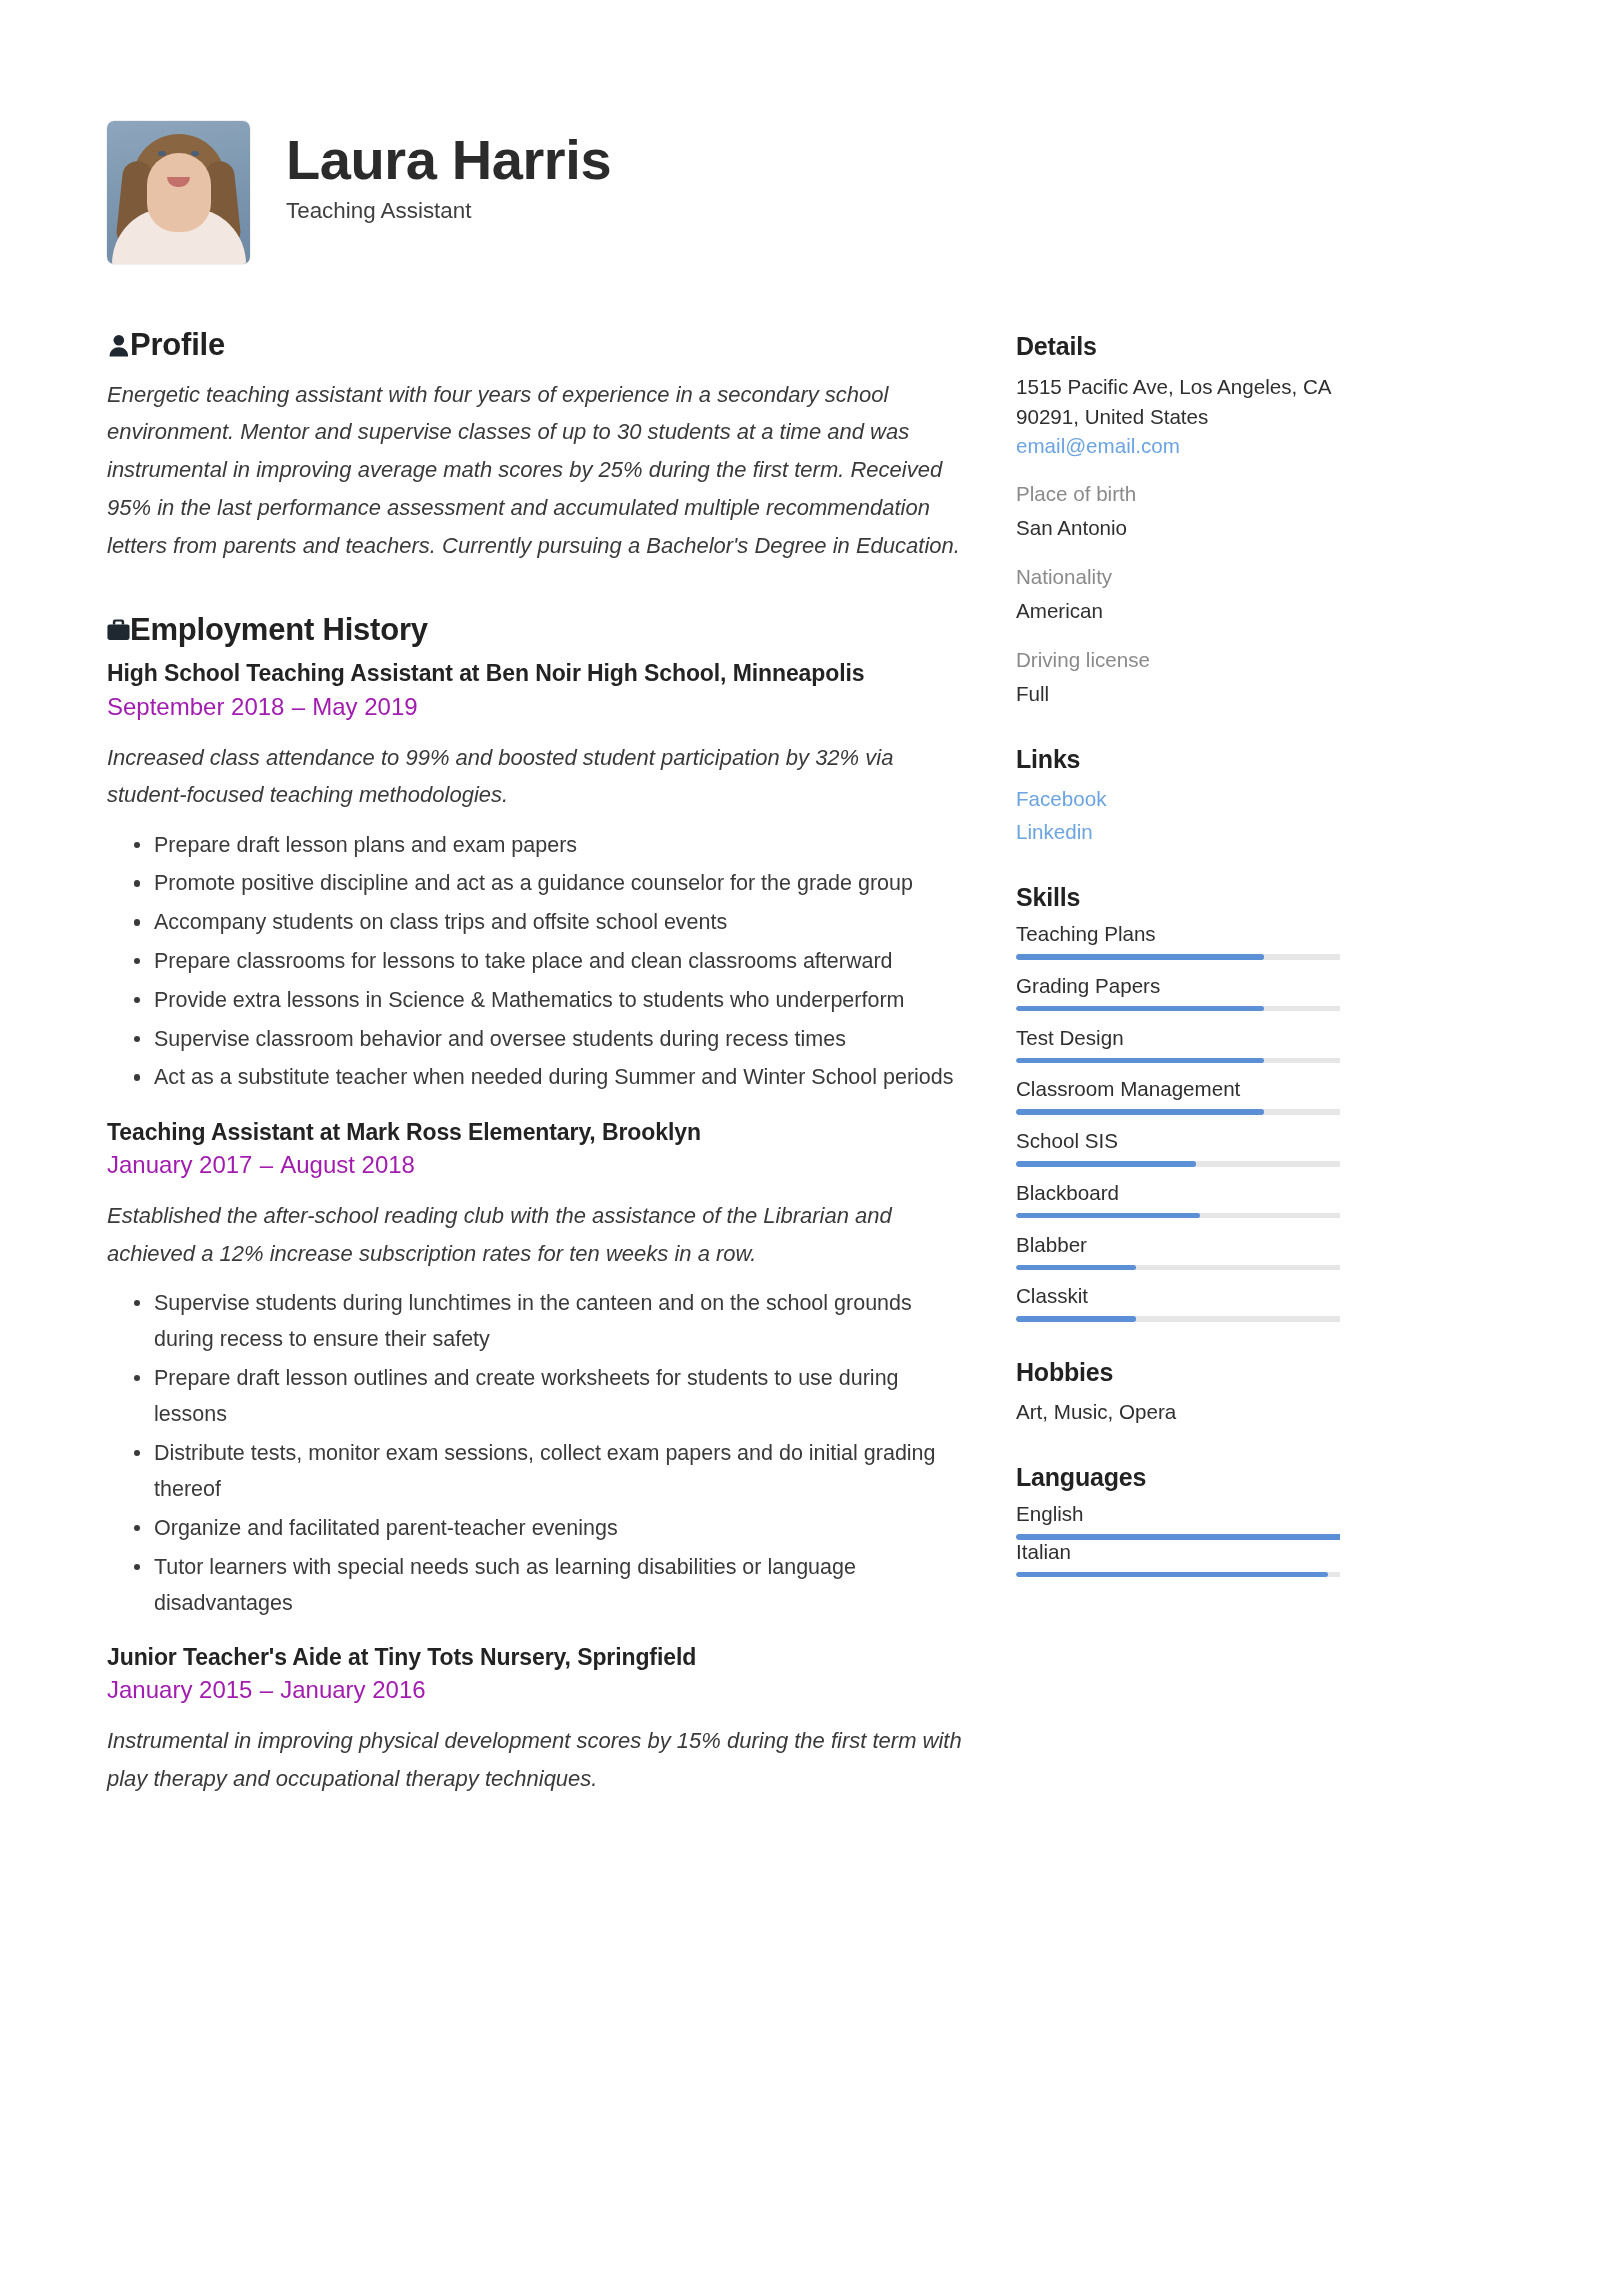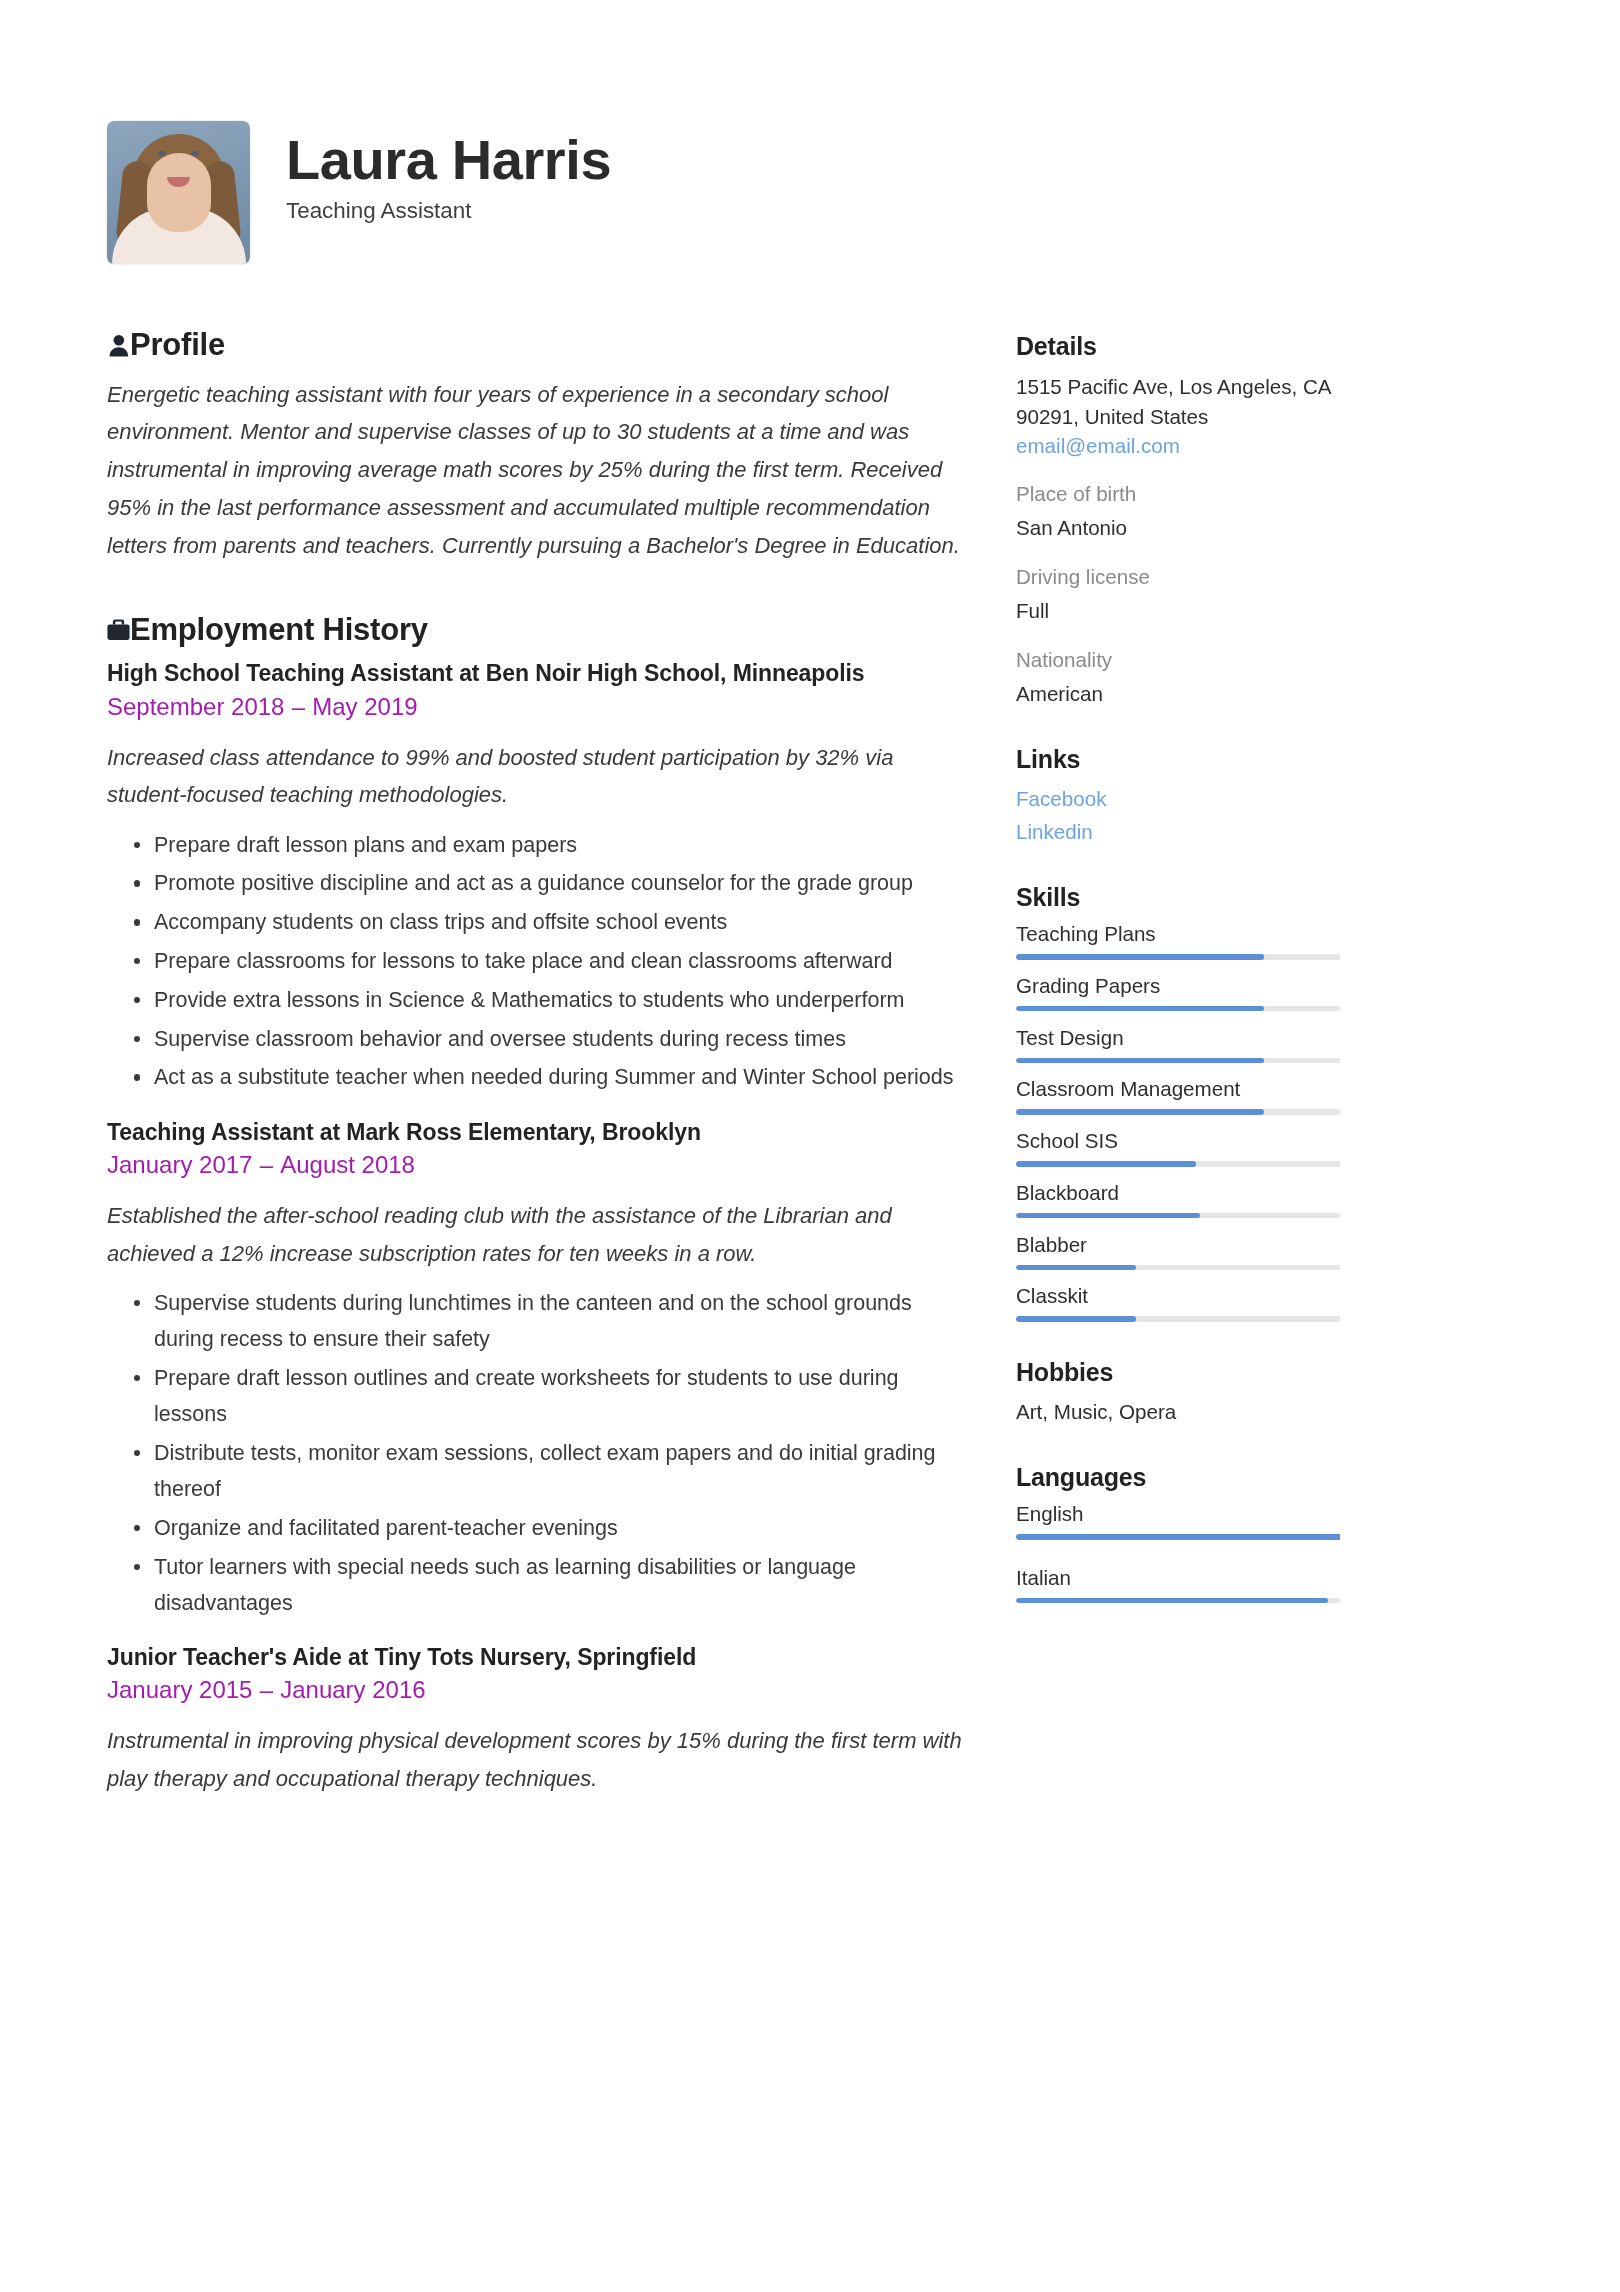--- a/index.html
+++ b/index.html
@@ -249,21 +249,21 @@
     background: #e6e6e6;
     border-radius: 2.7px;
     overflow: hidden;
   }
   .bar-fill {
     height: 100%;
     background: #5b8fd6;
     border-radius: 2.7px;
   }
 
-  .lang-row { margin-bottom: 26px; }
+  .lang-row { margin-bottom: 0; }
   .lang-name {
     font-size: 20.6px;
     color: #2f2f2f;
     margin-bottom: 8px;
   }
 </style>
 </head>
 <body>
 
 <div class="page">
@@ -353,26 +353,26 @@
         <div class="side-title">Details</div>
         <div class="side-text">1515 Pacific Ave, Los Angeles, CA</div>
         <div class="side-text">90291, United States</div>
         <a class="email-link" href="#">email@email.com</a>
         <div id="details-fields">
             <div>
               <div class="side-label">Place of birth</div>
               <div class="side-value">San Antonio</div>
             </div>
             <div>
+              <div class="side-label">Nationality</div>
+              <div class="side-value">American</div>
+            </div>
+            <div>
               <div class="side-label">Driving license</div>
               <div class="side-value">Full</div>
-            </div>
-            <div>
-              <div class="side-label">Nationality</div>
-              <div class="side-value">American</div>
             </div>
           </div>
       </div>
 
       <div class="side-block">
         <div class="side-title">Links</div>
         <div id="links-container">
             <a class="side-link" href="#">Facebook</a>
             <a class="side-link" href="#">Linkedin</a>
           </div>

